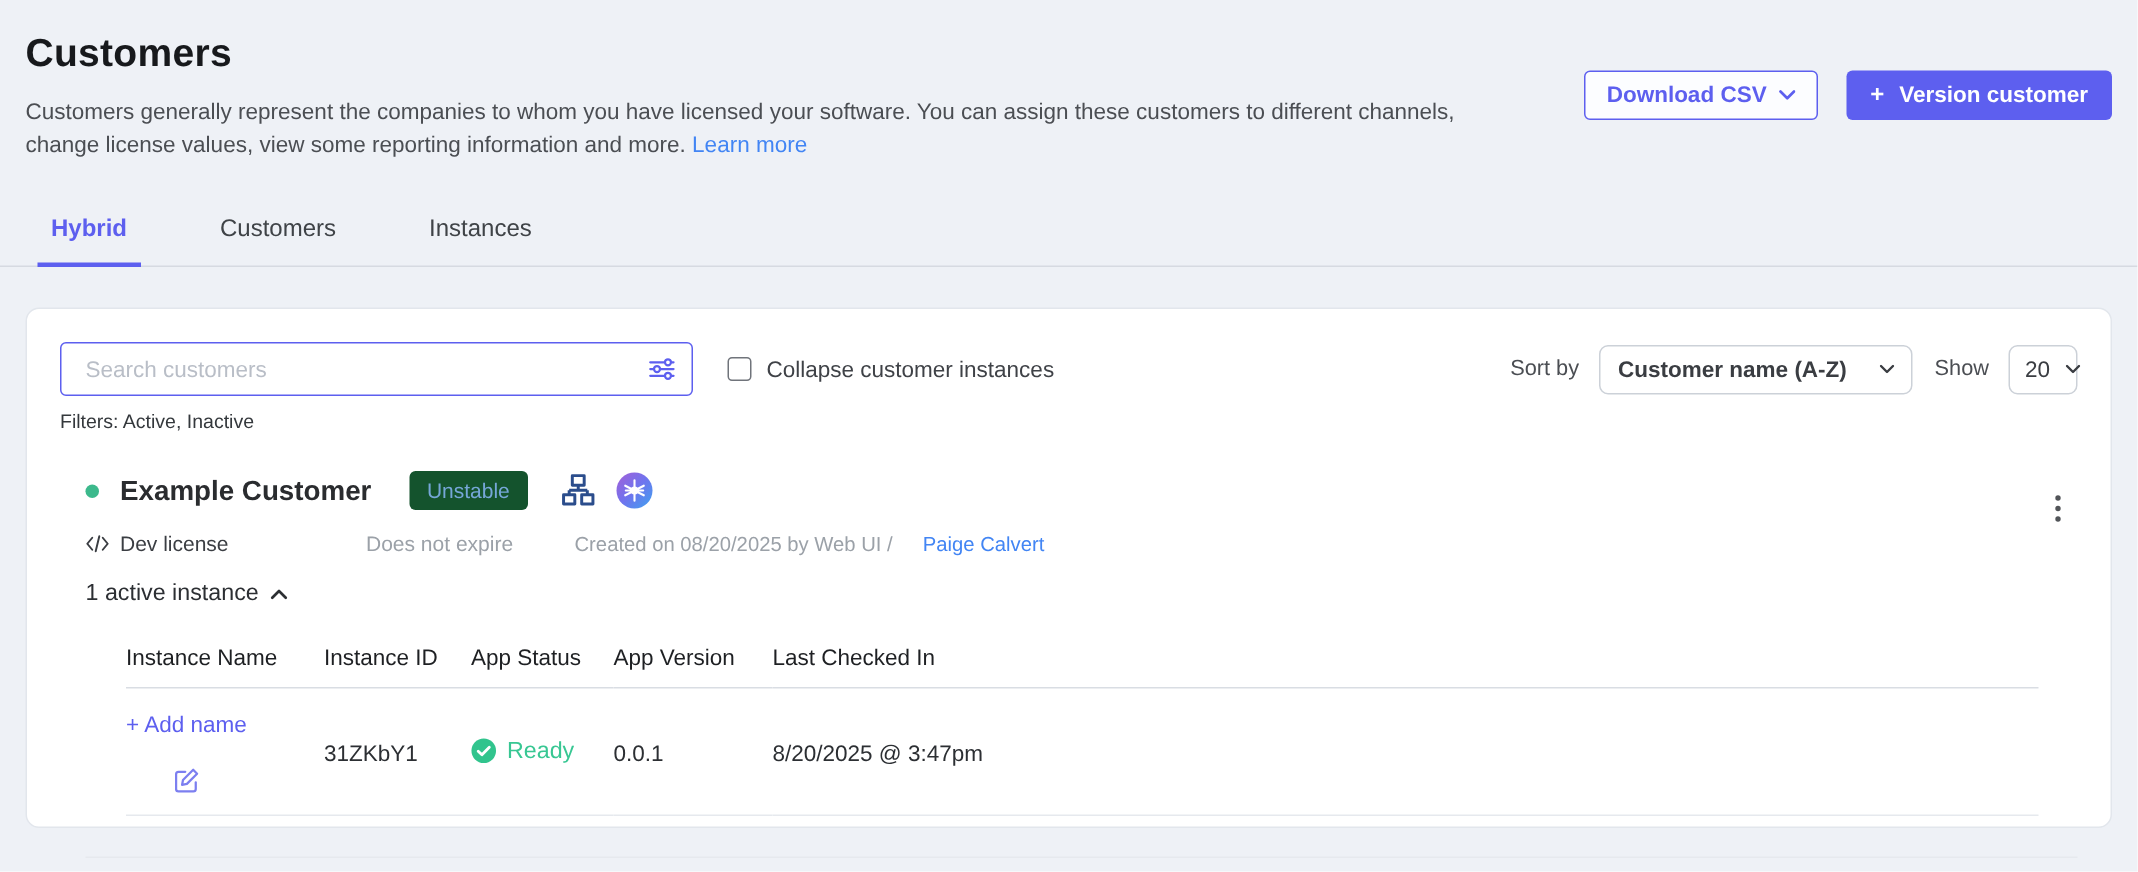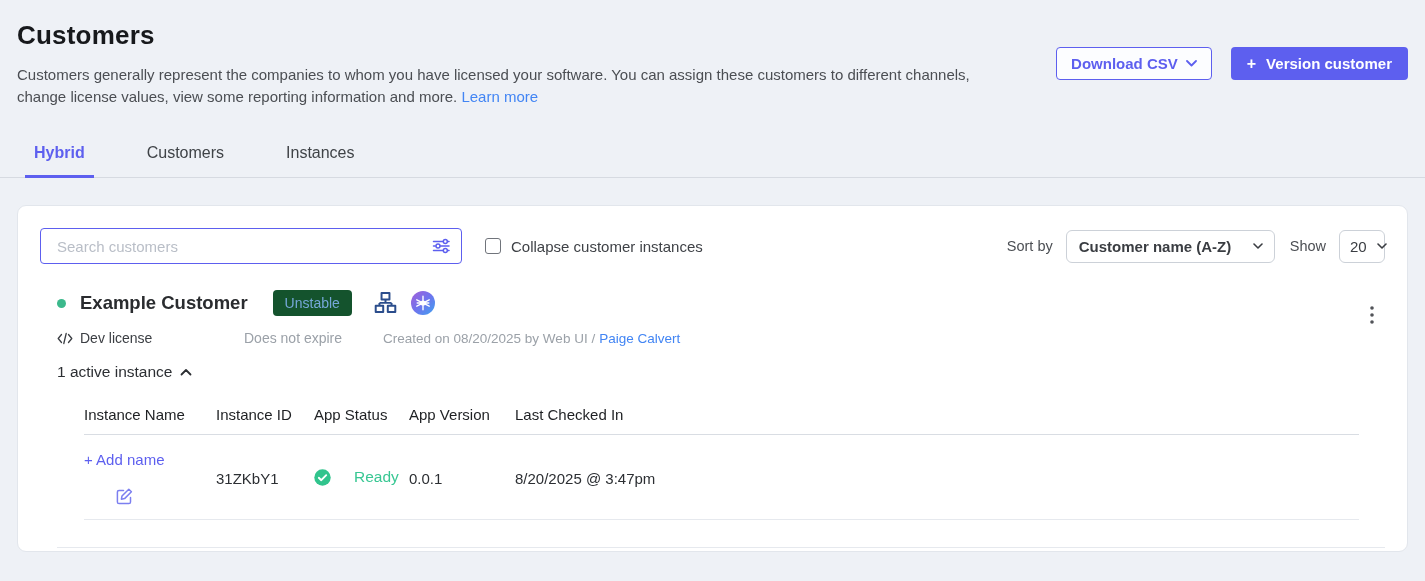--- a/index.html
+++ b/index.html
@@ -65,35 +65,35 @@
   .badge { margin-left:25px; background:#14532d; color:#76a7d8; font-size:14px;
            padding:5px 12px; border-radius:4px; }
   .cust-icons { display:flex; align-items:center; gap:12px; margin-left:21px; }
   .kebab { position:absolute; right:5px; top:14px; width:16px; height:22px; display:flex;
            align-items:center; justify-content:center; cursor:pointer; }
 
   .cust-meta { display:flex; align-items:center; margin-top:14px; }
   .lic { display:flex; align-items:center; gap:7px; width:187px; font-size:14px; color:#3b3e43; }
   .expire { width:139px; font-size:14px; color:#9ba1a8; }
   .created { font-size:13.5px; color:#9ba1a8; }
-  .created a { margin-left:4px; }
+  .created a { margin-left:20px; }
 
   .inst-toggle { margin-top:17px; display:inline-flex; align-items:center; gap:8px;
                  font-size:15.5px; color:#2c2f33; cursor:pointer; }
 
   
   .inst-table { margin:21px 26px 0 27px; border-collapse:collapse; width:calc(100% - 53px); }
   .inst-table th { text-align:left; font-size:15px; font-weight:400; color:#1e2023;
                    padding:4px 10px 11px 0; border-bottom:1px solid #d9dde3; white-space:nowrap; }
   .inst-table td { padding:16px 10px 13px 0; border-bottom:1px solid #e6e9ee;
                    font-size:15px; color:#2c2f33; vertical-align:middle; }
   .col-name { width:132px; } .col-id { width:98px; } .col-status { width:95px; }
   .col-version { width:106px; }
   .add-name { display:inline-flex; align-items:center; gap:19px; color:#5d5fef; cursor:pointer;flex-direction:column; }
-  .ready { display:inline-flex; align-items:center; gap:23px; color:#38c793; font-size:15.5px; }
+  .ready { display:inline-flex; align-items:center; gap:7px; color:#38c793; font-size:15.5px; }
 
   .block-divider { margin-top:27px; border-top:1px solid #e6e9ee; width:100%; }
 
   svg { display:block; }
 </style>
 </head>
 <body>
 
 <div class="page">
 
@@ -161,20 +161,21 @@
         <div class="select select-show">
           <span>20</span>
           <span>
             <svg width="10" height="6" viewBox="0 0 10 6">
                 <path d="M1 1 L5 5 L9 1" fill="none" stroke="#3a3d42" stroke-width="1.6" stroke-linecap="round" stroke-linejoin="round"></path>
               </svg>
           </span>
         </div>
       </div>
     </div>
+    <div class="filters-note">Filters: Active, Inactive</div>
 
     <div class="customer">
       <div class="cust-row1">
         <span class="status-dot"></span>
         <span class="cust-name">Example Customer</span>
         <span class="badge">Unstable</span>
         <span class="cust-icons">
           <span>
             <svg width="25" height="25" viewBox="0 0 24 24" fill="none" stroke="#2b4d8c" stroke-width="1.9" stroke-linejoin="round">
               <rect x="8.2" y="2" width="7.6" height="6.2"></rect>

